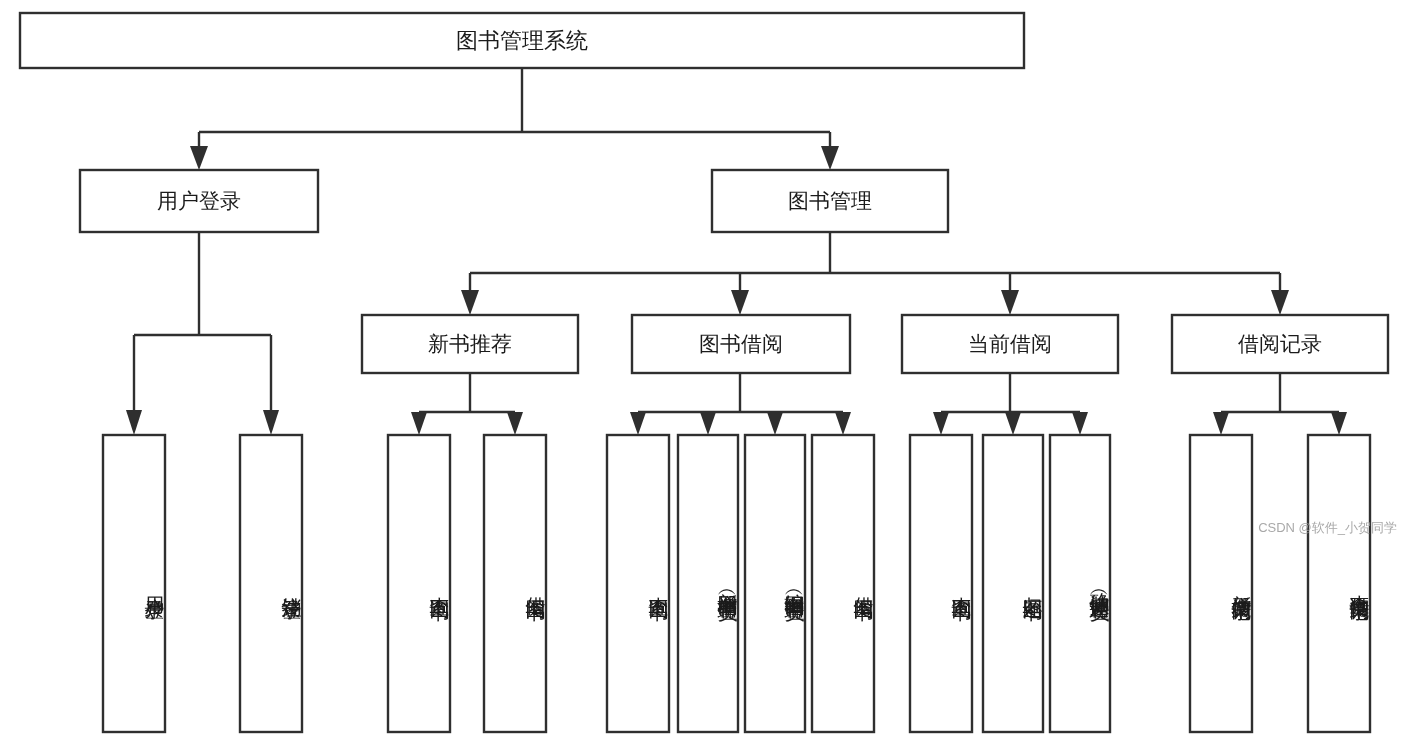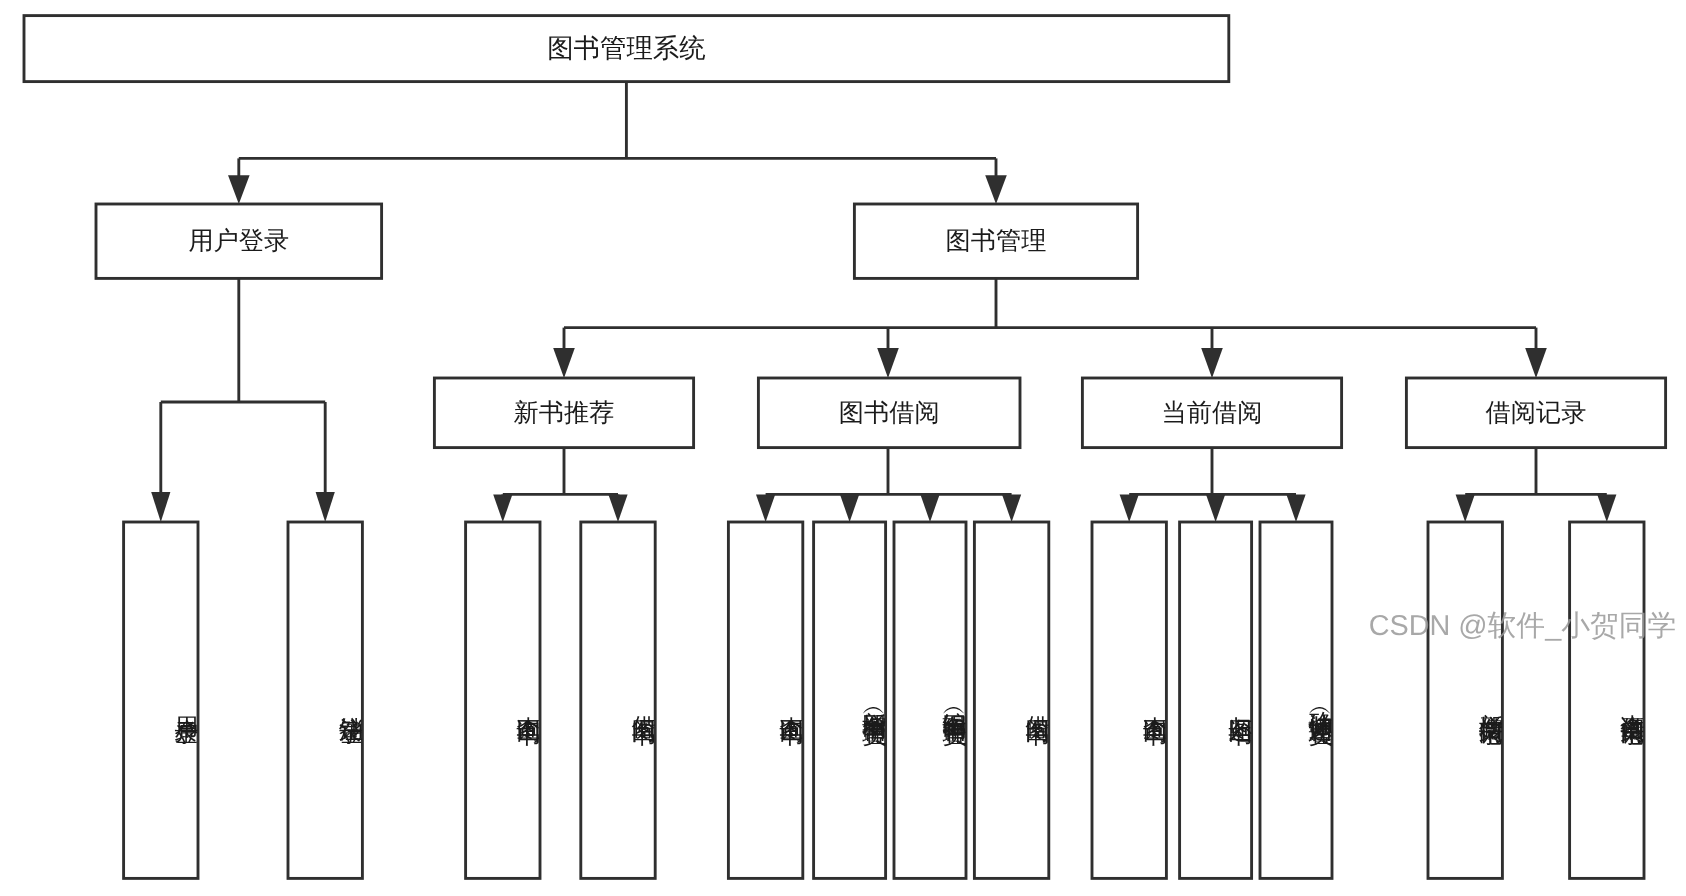--- a/index.html
+++ b/index.html
@@ -64,21 +64,21 @@
     letter-spacing: 1.5px;
     color: #1b1b1b;
     white-space: nowrap;
     pointer-events: none;
   }
   .watermark {
     position: absolute;
     right: 8px;
     bottom: 4px;
     font-family: "Liberation Sans", "DejaVu Sans", sans-serif;
-    font-size: 24px;
+    font-size: 13px;
     color: #9a9a9a;
     opacity: 0.85;
     white-space: nowrap;
   }
 </style>
 </head>
 <body>
 
 <div id="diagram-root">
 

